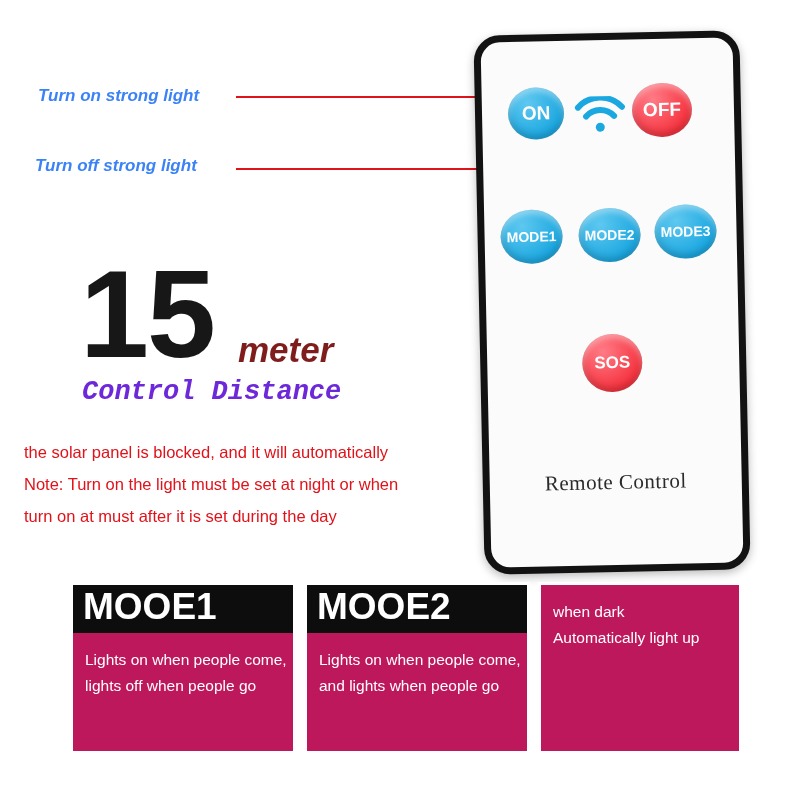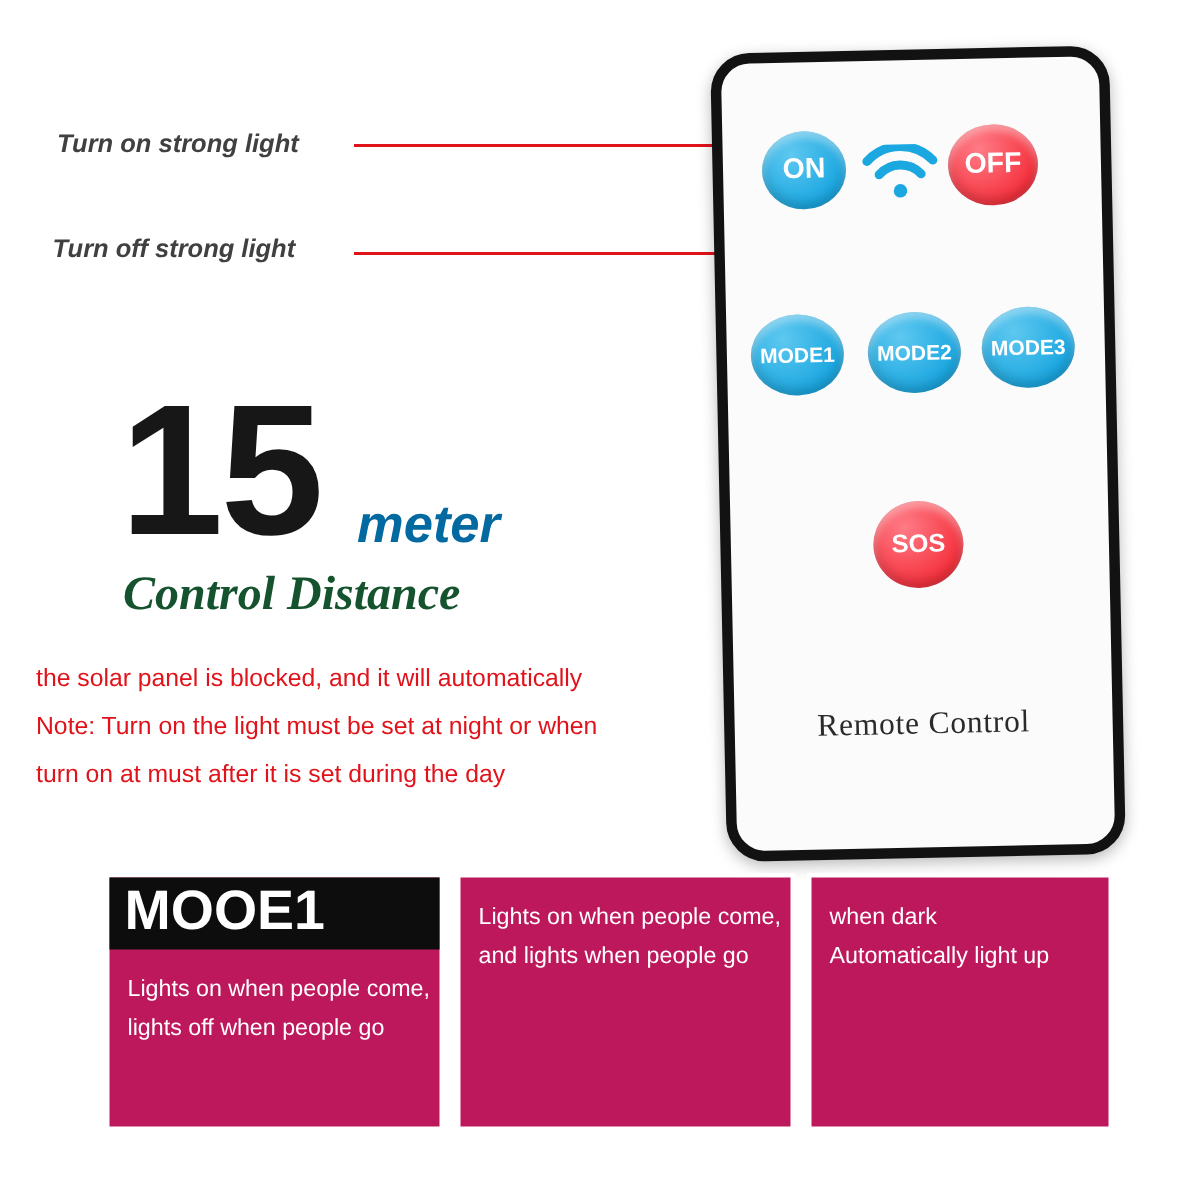--- a/index.html
+++ b/index.html
@@ -14,21 +14,21 @@
     overflow: hidden;
     font-family: "Liberation Sans", sans-serif;
     color: #1a1a1a;
   }
 
   
   .callout {
     position: absolute;
     font-weight: bold;
     font-style: italic;
-    color: #404040;
+    color: #3b82f6;
     font-size: 17px;
     white-space: nowrap;
     font-family: "Liberation Sans", sans-serif;
   }
   #callout-on  { left: 38px;  top: 86px; }
   #callout-off { left: 35px;  top: 156px; }
 
   .leader {
     position: absolute;
     background: #e0121a;
@@ -54,32 +54,32 @@
     color: #171717;
     font-family: "Liberation Sans", sans-serif;
   }
   #distance-unit {
     position: absolute;
     left: 158px;
     top: 78px;
     font-size: 35px;
     font-weight: bold;
     font-style: italic;
-    color: #0369a1;
+    color: #7f1d1d;
     font-family: "Liberation Sans", sans-serif;
   }
   #distance-caption {
     position: absolute;
     left: 2px;
     top: 125px;
-    font-size: 32px;
+    font-size: 27px;
     font-weight: bold;
     font-style: italic;
-    color: #14532d;
-    font-family: Liberation Serif, serif;
+    color: #6d28d9;
+    font-family: Liberation Mono, monospace;
   }
 
   
   #note {
     position: absolute;
     left: 24px;
     top: 436px;
     width: 455px;
     color: #e0121a;
     font-size: 16.5px;
@@ -226,20 +226,21 @@
 
 <div id="cards">
   <div class="card">
     <div class="card-title">MOOE1</div>
     <div class="card-body">
       <div>Lights on when people come,</div>
       <div>lights off when people go</div>
     </div>
   </div>
   <div class="card">
+    <div class="card-title">MOOE2</div>
     <div class="card-body">
       <div>Lights on when people come,</div>
       <div>and lights when people go</div>
     </div>
   </div>
   <div class="card">
     <div class="card-body">
       <div>when dark</div>
       <div>Automatically light up</div>
     </div>

